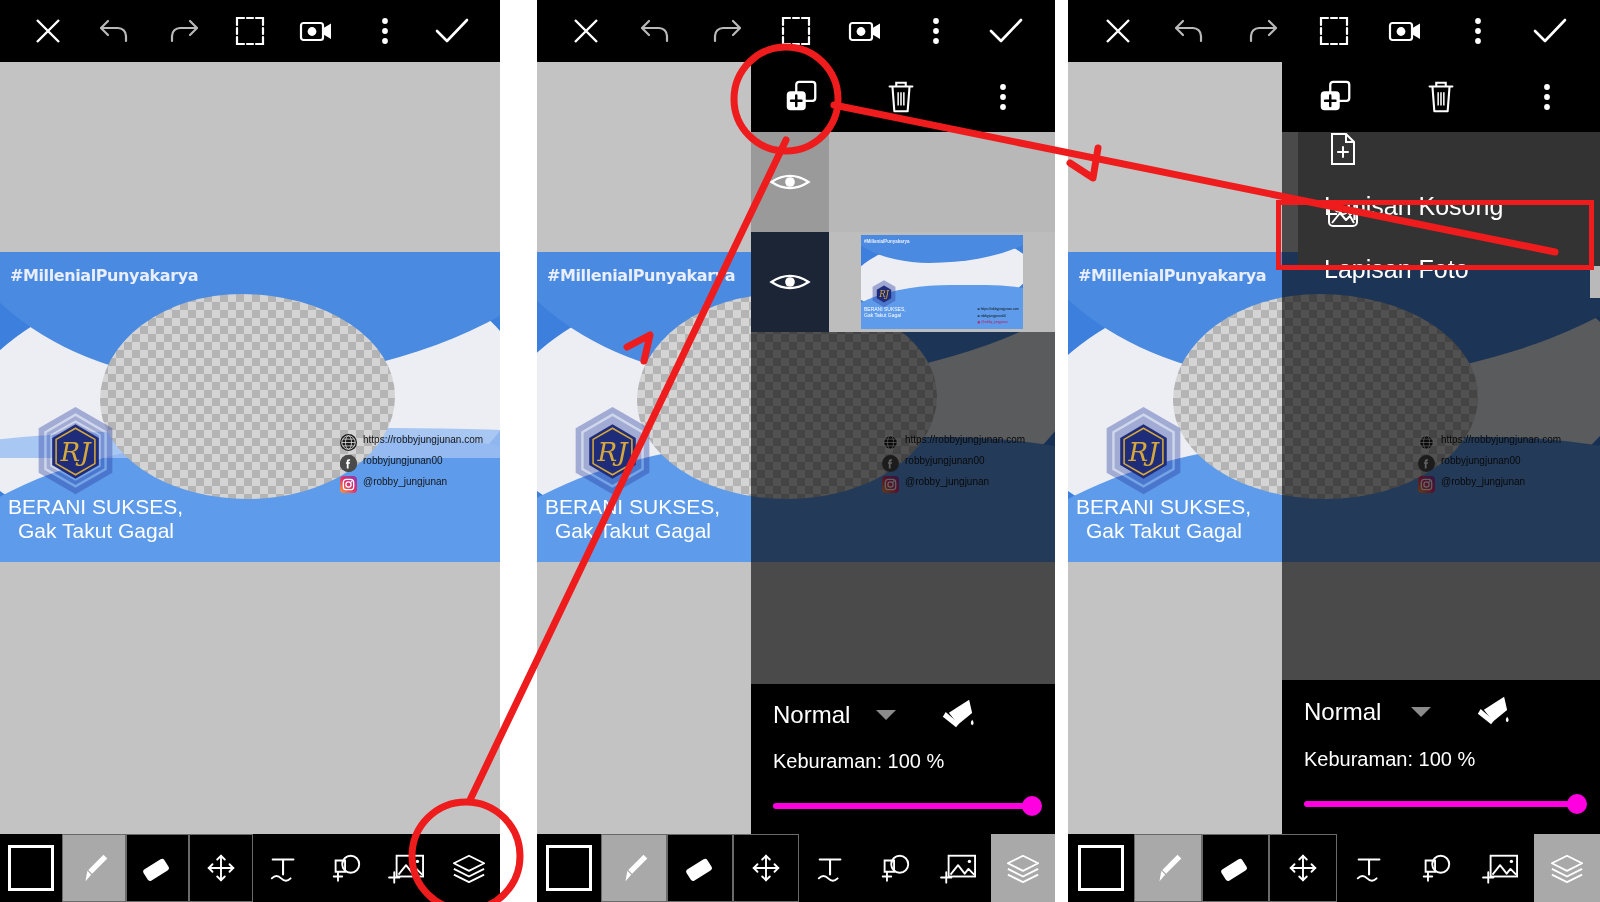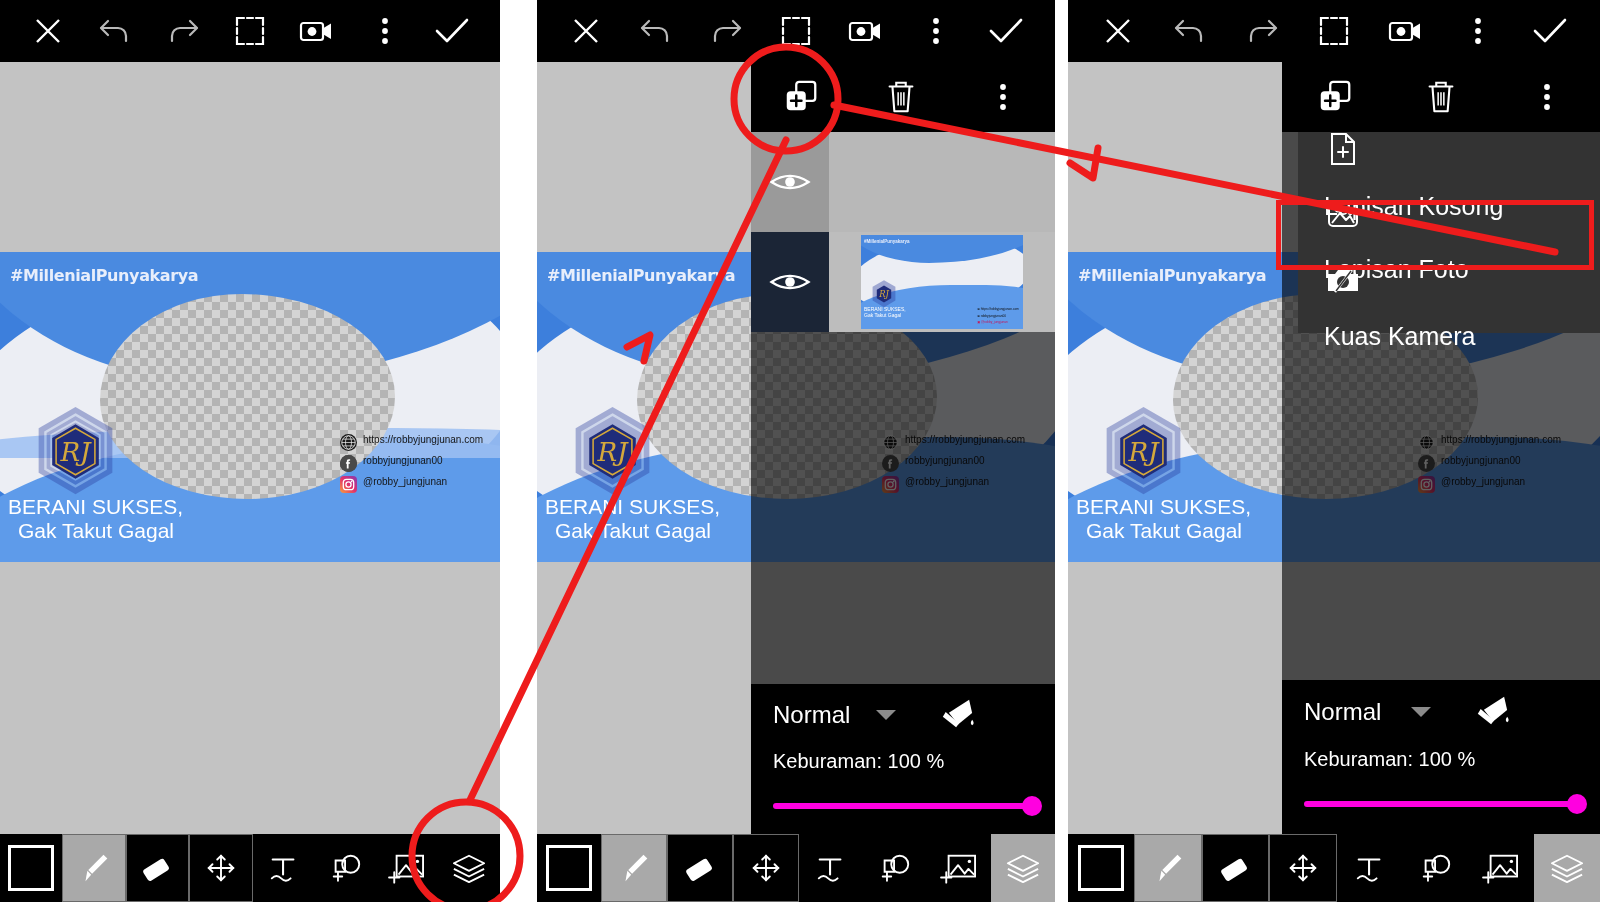--- a/index.html
+++ b/index.html
@@ -695,31 +695,20 @@
         <div class="menu-item">
           <span class="mi-icon">
             <svg width="32" height="30" viewBox="0 0 32 30">
                 <rect x="2" y="3" width="28" height="24" rx="4" fill="none" stroke="#fff" stroke-width="2"></rect>
                 <path d="M5 24 l8 -10 l6 7 l4 -4 l4 7" fill="none" stroke="#fff" stroke-width="2" stroke-linejoin="round"></path>
                 <circle cx="11" cy="10" r="2.4" fill="none" stroke="#fff" stroke-width="2"></circle>
               </svg>
           </span>
           <span class="mi-label">Lapisan Foto</span>
         </div>
-        <div class="menu-item">
-          <span class="mi-icon">
-            <svg width="34" height="30" viewBox="0 0 34 30">
-                <path d="M2 8 h7 l3 -4 h10 l3 4 h7 v17 H2 z" fill="#fff"></path>
-                <circle cx="17" cy="16" r="6" fill="#333"></circle>
-                <path d="M26 4 L9 26" stroke="#fff" stroke-width="2.6"></path>
-                <path d="M25 5 L10 25" stroke="#333" stroke-width="1.4"></path>
-              </svg>
-          </span>
-          <span class="mi-label">Kuas Kamera</span>
-        </div>
       </div>
 
       <div class="lp-scrollbar" style="right:0; top:76px; width:10px; height:160px;"></div>
     </div>
 
     <div class="bottombar">
       <div class="bt">
           <div class="swatch"></div>
         </div>
       <div class="bt active boxed">

